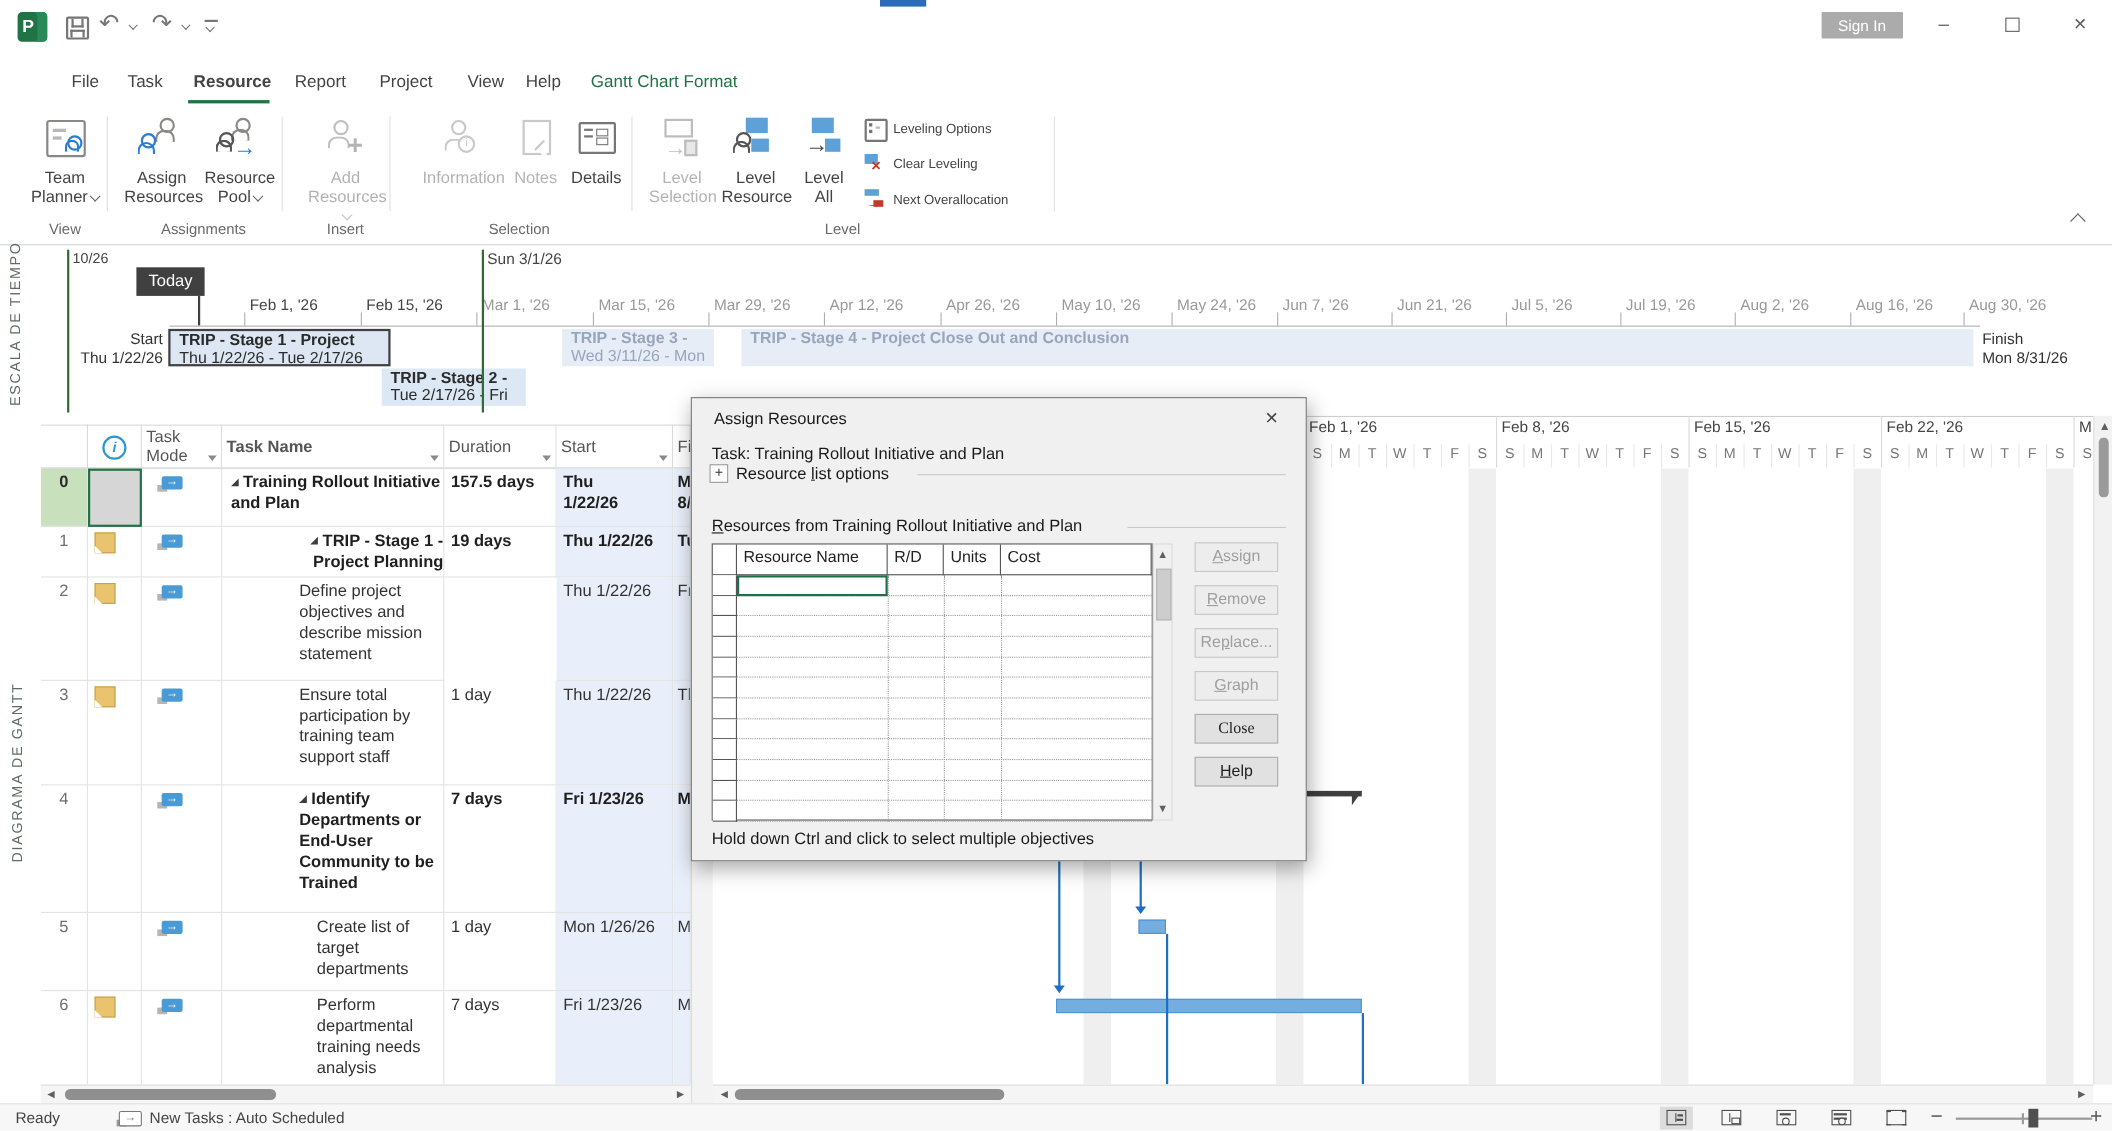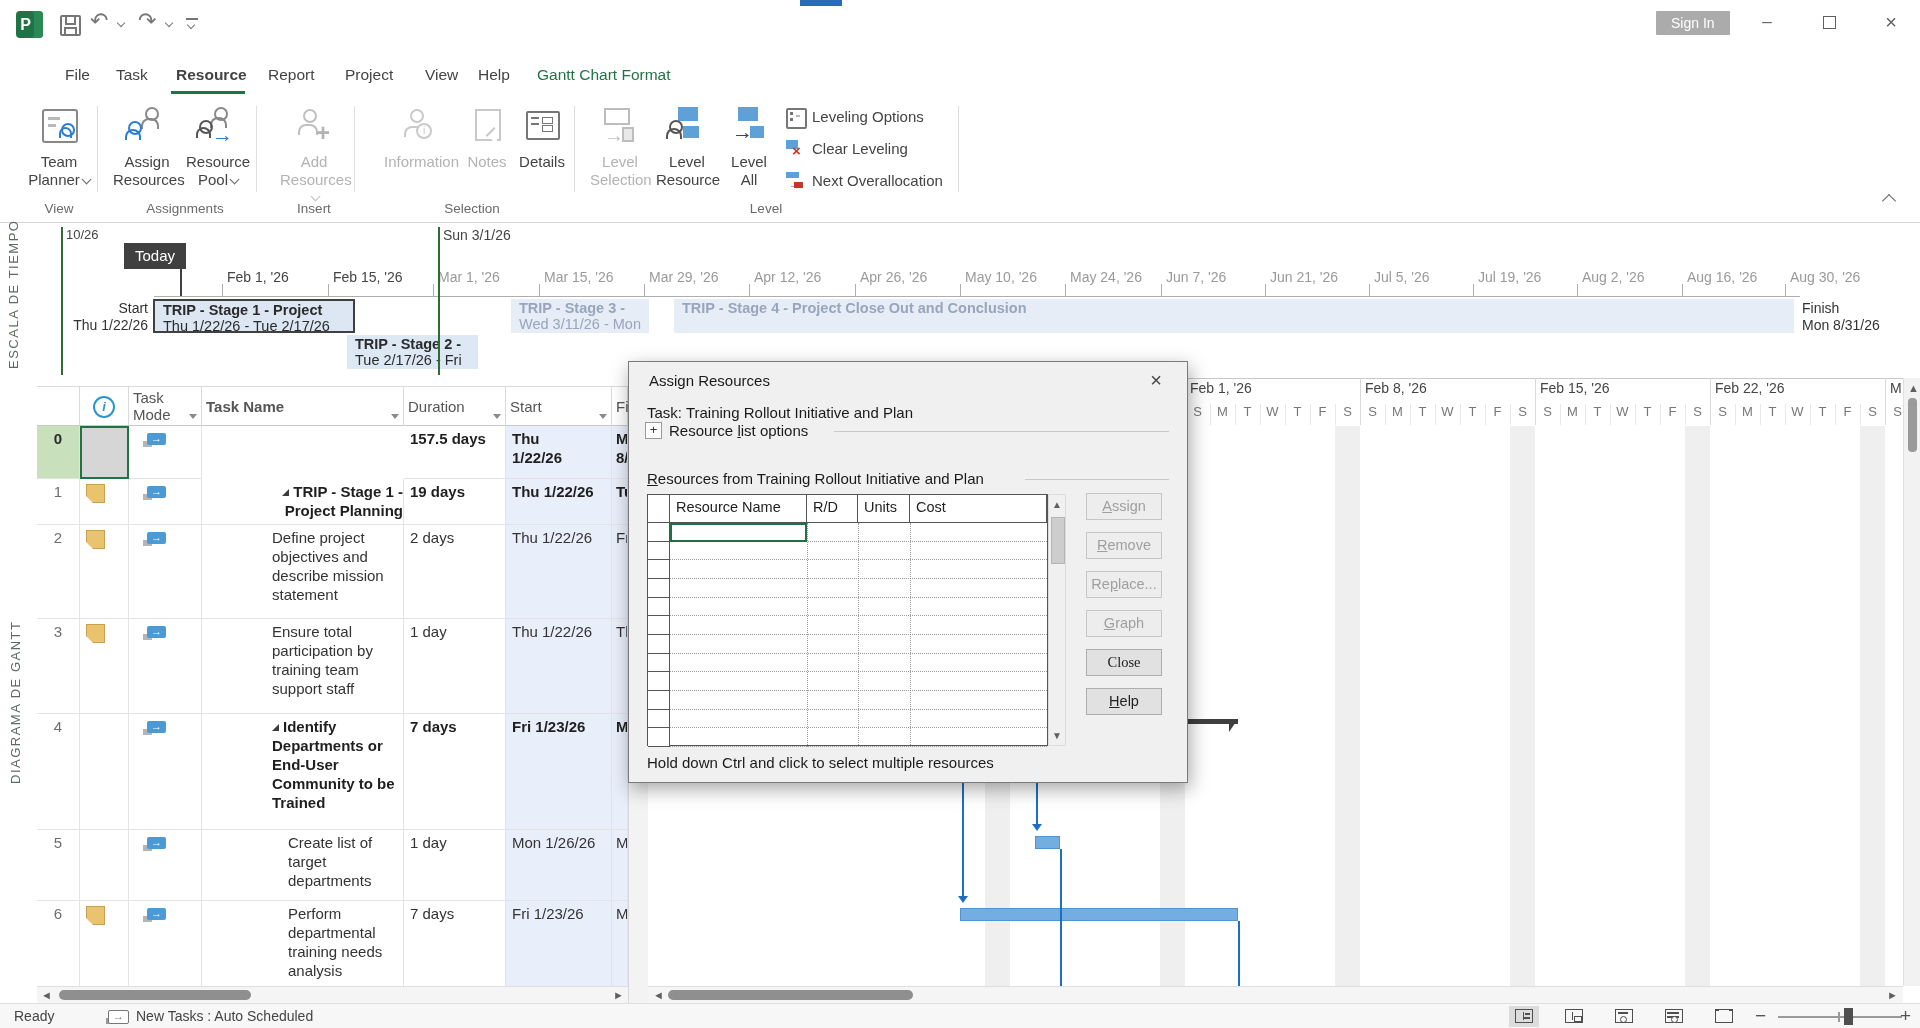--- a/index.html
+++ b/index.html
@@ -40,21 +40,21 @@
   .rlabel.dis{color:#b3b3b3;}
   .grouplabel{top:101px;font-size:13.5px;color:#6a6a6a;width:200px;margin-left:-100px;text-align:center;}
   .icwrap{position:relative;height:42px;margin-top:2px;}
   .person{position:absolute;}
   .person:before{content:"";position:absolute;top:0;left:50%;margin-left:-5px;width:10px;height:10px;border:2px solid;border-radius:50%;border-color:inherit;}
   .person:after{content:"";position:absolute;bottom:0;left:0;right:0;height:9px;border:2px solid;border-bottom:none;border-radius:8px 8px 0 0;border-color:inherit;}
   .chev{display:inline-block;width:6px;height:6px;border-right:1.6px solid #666;border-bottom:1.6px solid #666;transform:rotate(45deg);vertical-align:2px;margin-left:3px;}
   .chev.dis{border-color:#c0c0c0;}
   .bluerect{position:absolute;background:#5ea0d8;}
   .grayrect{position:absolute;border:2px solid #bdbdbd;}
-  .smallrow{left:812px;font-size:15px;color:#444;line-height:20px;}
+  .smallrow{left:812px;font-size:12px;color:#444;line-height:20px;}
   .smicon{left:786px;width:17px;height:17px;}
   .ribchev{left:1884px;top:96px;width:9px;height:9px;border-left:1.8px solid #666;border-top:1.8px solid #666;transform:rotate(45deg);}
   
   #timeline{left:0;top:222px;width:1920px;height:156px;background:#fff;border-bottom:1px solid #c8c8c8;border-top:1px solid #d4d4d4;}
   .vlabel{font-size:13px;letter-spacing:1.5px;color:#5d6b60;transform:rotate(-90deg);transform-origin:left top;white-space:nowrap;}
   .greenline{top:4px;width:2px;height:148px;background:#2f6b33;z-index:20;}
   #todaybox{left:124px;top:20px;width:62px;height:26px;background:#404040;color:#fff;text-align:center;line-height:26px;font-size:15px;}
   #todaystem{left:180px;top:46px;width:2px;height:27px;background:#404040;}
   #tlaxis{left:154px;top:73px;width:1646px;height:1px;background:#aeaeae;}
   .tick{top:61px;width:1px;height:12px;background:#aeaeae;}
@@ -378,20 +378,21 @@
       <div id="tablerows">
           <div class="abs" style="left: 0px; top: 48px; width: 591px; height: 53px;">
             <div class="cell rownum abs" style="left: 0px; top: 0px; width: 43px; height: 53px; line-height: 26px; background: rgb(201, 224, 189); font-weight: bold; color: rgb(43, 43, 43);">0</div>
             <div class="cell abs" style="left: 43px; top: 0px; width: 49px; height: 53px; background: rgb(214, 214, 214); border: 2px solid rgb(33, 115, 70);"></div>
             <div class="cell abs" style="left: 92px; top: 0px; width: 73px; height: 53px;">
               <div class="modeicon abs" style="left: 14px; top: 7px;">
                 <div class="tail"></div>
                 <div class="bar">→</div>
               </div>
             </div>
+            <div class="cell namecell abs" style="left: 165px; top: 0px; width: 202px; height: 53px; padding-left: 8px;"><div class="exp abs" style="position: relative; display: inline-block;"></div><span class="b">Training Rollout Initiative and Plan</span></div>
             <div class="cell datacell abs b" style="left: 367px; top: 0px; width: 102px; height: 53px;">157.5 days</div>
             <div class="cell datacell startbg abs b" style="left: 469px; top: 0px; width: 106px; height: 53px; white-space: pre-line;">Thu
 1/22/26</div>
             <div class="cell datacell startbg abs b" style="left: 575px; top: 0px; width: 16px; height: 53px; white-space: pre-line; padding-left: 4px;">M
 8/</div>
           </div>
           <div class="abs" style="left: 0px; top: 101px; width: 591px; height: 46px;">
             <div class="cell rownum abs" style="left: 0px; top: 0px; width: 43px; height: 46px; line-height: 26px;">1</div>
             <div class="cell abs" style="left: 43px; top: 0px; width: 49px; height: 46px;">
               <div class="noteicon abs" style="left: 6px; top: 5px;"></div>
@@ -412,21 +413,20 @@
             <div class="cell abs" style="left: 43px; top: 0px; width: 49px; height: 94px;">
               <div class="noteicon abs" style="left: 6px; top: 5px;"></div>
             </div>
             <div class="cell abs" style="left: 92px; top: 0px; width: 73px; height: 94px;">
               <div class="modeicon abs" style="left: 14px; top: 7px;">
                 <div class="tail"></div>
                 <div class="bar">→</div>
               </div>
             </div>
             <div class="cell namecell abs" style="left: 165px; top: 0px; width: 202px; height: 94px; padding-left: 70px;"><span>Define project objectives and describe mission statement</span></div>
-            <div class="cell datacell abs" style="left: 367px; top: 0px; width: 102px; height: 94px;">2 days</div>
             <div class="cell datacell startbg abs" style="left: 469px; top: 0px; width: 106px; height: 94px; white-space: pre-line;">Thu 1/22/26</div>
             <div class="cell datacell startbg abs" style="left: 575px; top: 0px; width: 16px; height: 94px; white-space: pre-line; padding-left: 4px;">Fr</div>
           </div>
           <div class="abs" style="left: 0px; top: 241px; width: 591px; height: 95px;">
             <div class="cell rownum abs" style="left: 0px; top: 0px; width: 43px; height: 95px; line-height: 26px;">3</div>
             <div class="cell abs" style="left: 43px; top: 0px; width: 49px; height: 95px;">
               <div class="noteicon abs" style="left: 6px; top: 5px;"></div>
             </div>
             <div class="cell abs" style="left: 92px; top: 0px; width: 73px; height: 95px;">
               <div class="modeicon abs" style="left: 14px; top: 7px;">
@@ -690,21 +690,21 @@
       <div class="abs sarrow" style="left:3px;bottom:1px;font-size:10px;">▼</div>
     </div>
     <div id="dlgbuttons">
         <div class="dbtn dis abs" style="top: 131px;"><u>A</u>ssign</div>
         <div class="dbtn dis abs" style="top: 170px;"><u>R</u>emove</div>
         <div class="dbtn dis abs" style="top: 209px;">Re<u>p</u>lace...</div>
         <div class="dbtn dis abs" style="top: 248px;"><u>G</u>raph</div>
         <div class="dbtn abs" style="top: 287px; font-family: Liberation Serif, serif;">Close</div>
         <div class="dbtn abs" style="top: 326px;"><u>H</u>elp</div>
       </div>
-    <div class="dlgtext abs" style="left:18px;top:392px;">Hold down Ctrl and click to select multiple resources</div>
+    <div class="dlgtext abs" style="left:18px;top:392px;">Hold down Ctrl and click to select multiple objectives</div>
   </div>
 
   <div id="statusbar" class="abs">
     <div class="abs" style="left:14px;top:4px;">Ready</div>
     <div class="modeicon abs" style="left:106px;top:6px;">
       <div class="tail" style="background:#9a9a9a;"></div>
       <div class="bar" style="background:#fff;border:1.5px solid #777;color:#777;">→</div>
     </div>
     <div class="abs" style="left:136px;top:4px;">New Tasks : Auto Scheduled</div>
     <div class="viewbtn abs active" style="left:1509px;">

